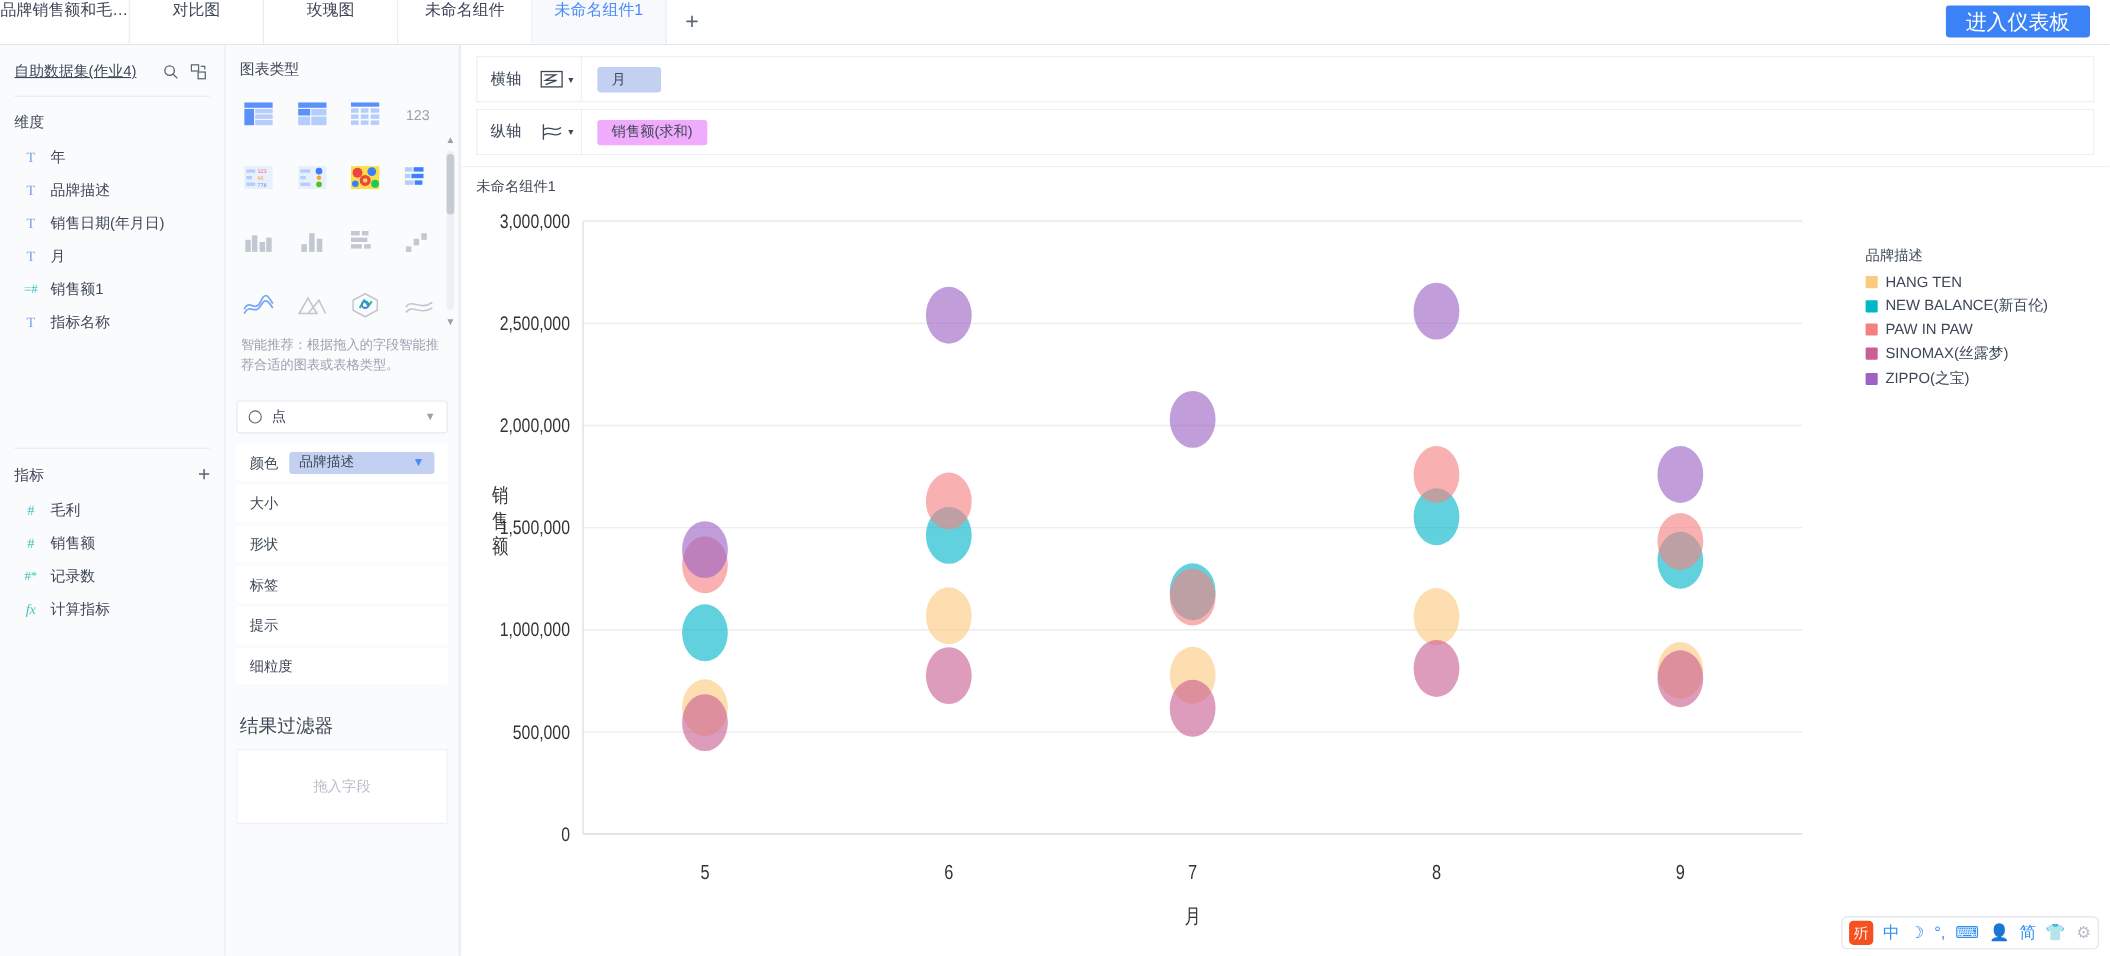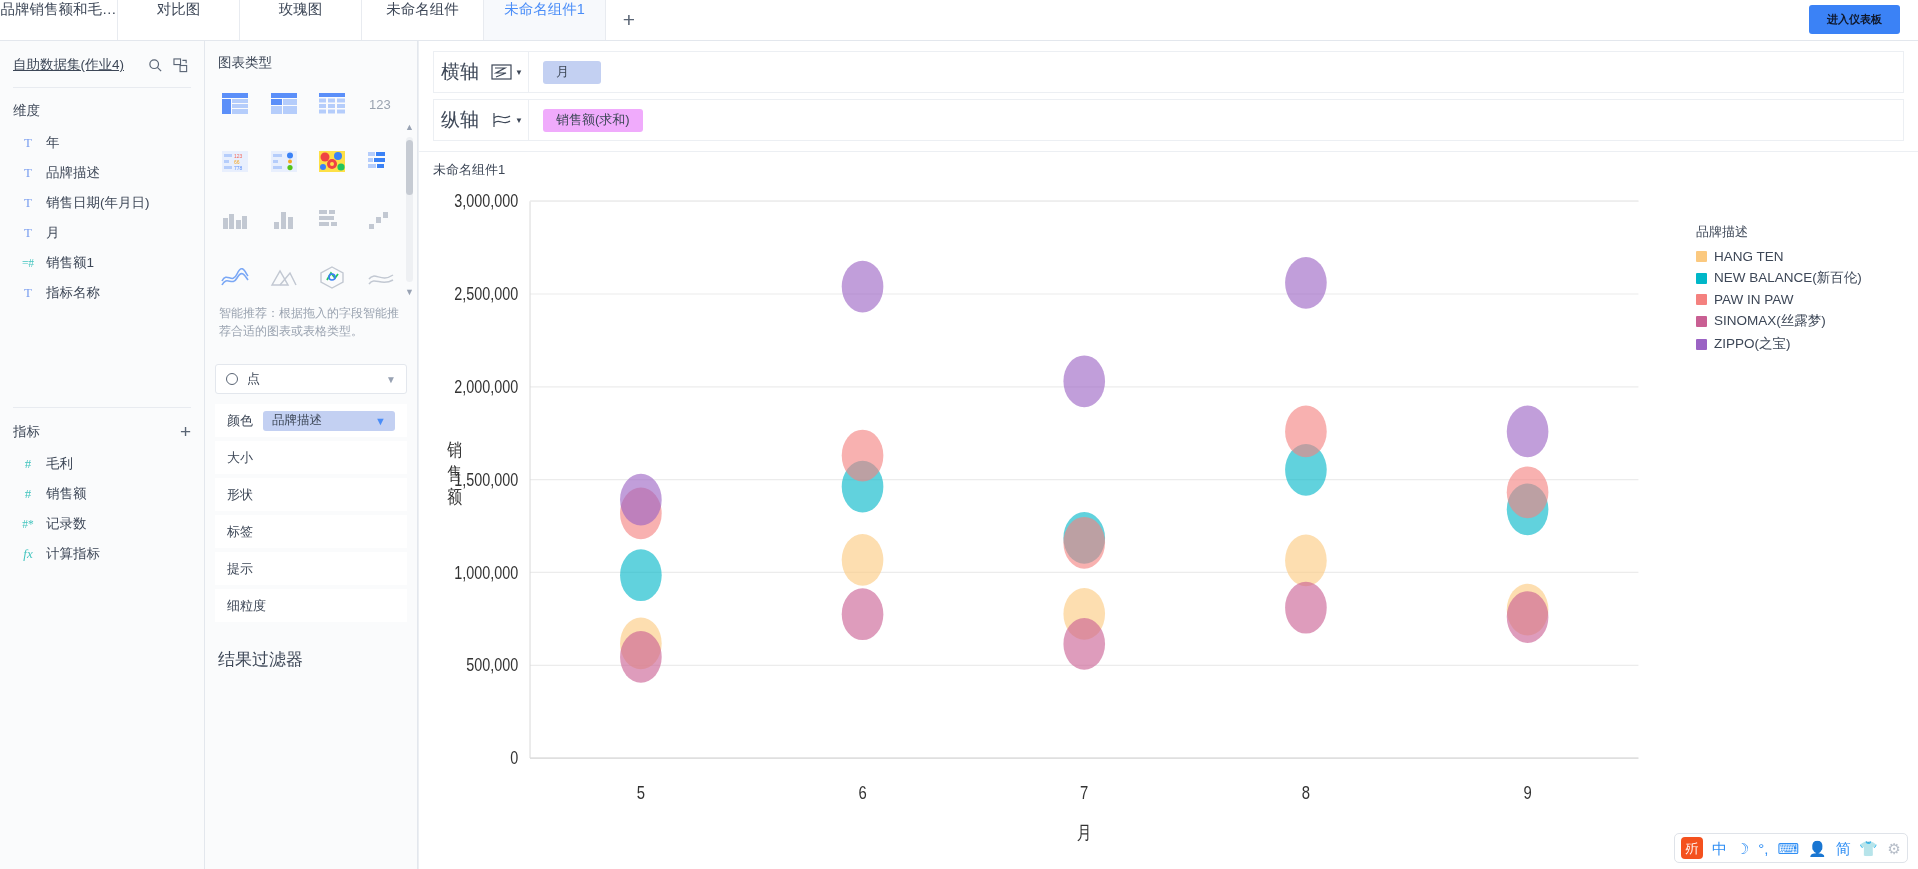--- a/index.html
+++ b/index.html
@@ -11,22 +11,22 @@
   .topbar { height:41px; background:#fff; border-bottom:1px solid #e3e7ed;
             display:flex; align-items:stretch; position:relative; }
   .tab { display:flex; align-items:flex-start; justify-content:center;
          min-width:122px; padding:0 16px; font-size:14.5px; color:#3d4757;
          border-right:1px solid #e8ebf0; cursor:pointer; white-space:nowrap; }
   .tab.first { width:118px; min-width:118px; overflow:hidden; }
   .tab.active { color:#4a8df8; background:#f7f9fc; }
   .tab-add { display:flex; align-items:center; justify-content:center;
              width:46px; font-size:21px; color:#5a6575; cursor:pointer; font-weight:300;}
   .enter-btn { position:absolute; right:18px; top:5px; height:29px;
-               background:#3b82f6; color:#0f172a; font-size:11px; border-radius:3px;
-               padding:0 18px; display:flex; align-items:center; cursor:pointer;font-weight:bold; }
+               background:#3b82f6; color:#ffffff; font-size:19px; border-radius:3px;
+               padding:0 18px; display:flex; align-items:center; cursor:pointer; }
 
   
   .body { display:flex; height:828px; }
 
   
   .sidebar { width:205px; background:#fafbfc; border-right:1px solid #e3e7ed;
              display:flex; flex-direction:column; }
   .ds-head { display:flex; align-items:center; padding:14px 13px 12px 13px; gap:6px; }
   .ds-name { font-size:13.5px; color:#3d4757; flex:1; white-space:nowrap; overflow:hidden;text-decoration:underline; }
   .ico-btn { width:20px; height:20px; display:flex; align-items:center;
@@ -84,21 +84,21 @@
   .dropzone { background:#fff; margin:0 10px; height:68px; border:1px solid #eceff3;
               display:flex; align-items:center; justify-content:center;
               font-size:13px; color:#b6bdc8; }
 
   
   .main { flex:1; display:flex; flex-direction:column; background:#fff;
           border-left:1px solid #eceff3; }
   .shelves { padding:10px 14px 0 14px; }
   .shelf { background:#fff; border:1px solid #eceff3; height:42px; display:flex;
            align-items:center; margin-bottom:6px; }
-  .shelf-lbl { width:52px; font-size:19px; text-align:center; color:#3d4757; }
+  .shelf-lbl { width:52px; font-size:14px; text-align:center; color:#3d4757; }
   .shelf-ico { width:42px; display:flex; align-items:center; justify-content:center;
                gap:2px; cursor:pointer; }
   .shelf-div { width:1px; height:42px; background:#eceff3; margin-right:14px; }
   .chip { height:23px; border-radius:3px; display:flex; align-items:center;
           padding:0 13px; font-size:13px; color:#3d4757; cursor:pointer; }
   .chip.blue { background:#c3d0f2; min-width:58px; }
   .chip.green { background:#f0abfc;text-align:right; }
 
   .canvas { flex:1; border-top:1px solid #eceff3; margin:4px 0 0 0;
             display:flex; flex-direction:column; position:relative; }
@@ -417,20 +417,23 @@
       </div>
     <div class="prop-row">
         <span>提示</span>
       </div>
     <div class="prop-row">
         <span>细粒度</span>
       </div>
 
     <div class="filt-box">
       <div class="filt-title">结果过滤器</div>
+      <div class="dropzone">
+        <span>拖入字段</span>
+      </div>
     </div>
   </div>
 
   <div class="main">
 
     <div class="shelves">
       <div class="shelf">
         <div class="shelf-lbl">横轴</div>
         <div class="shelf-ico">
           <svg width="22" height="18" viewBox="0 0 22 18">

